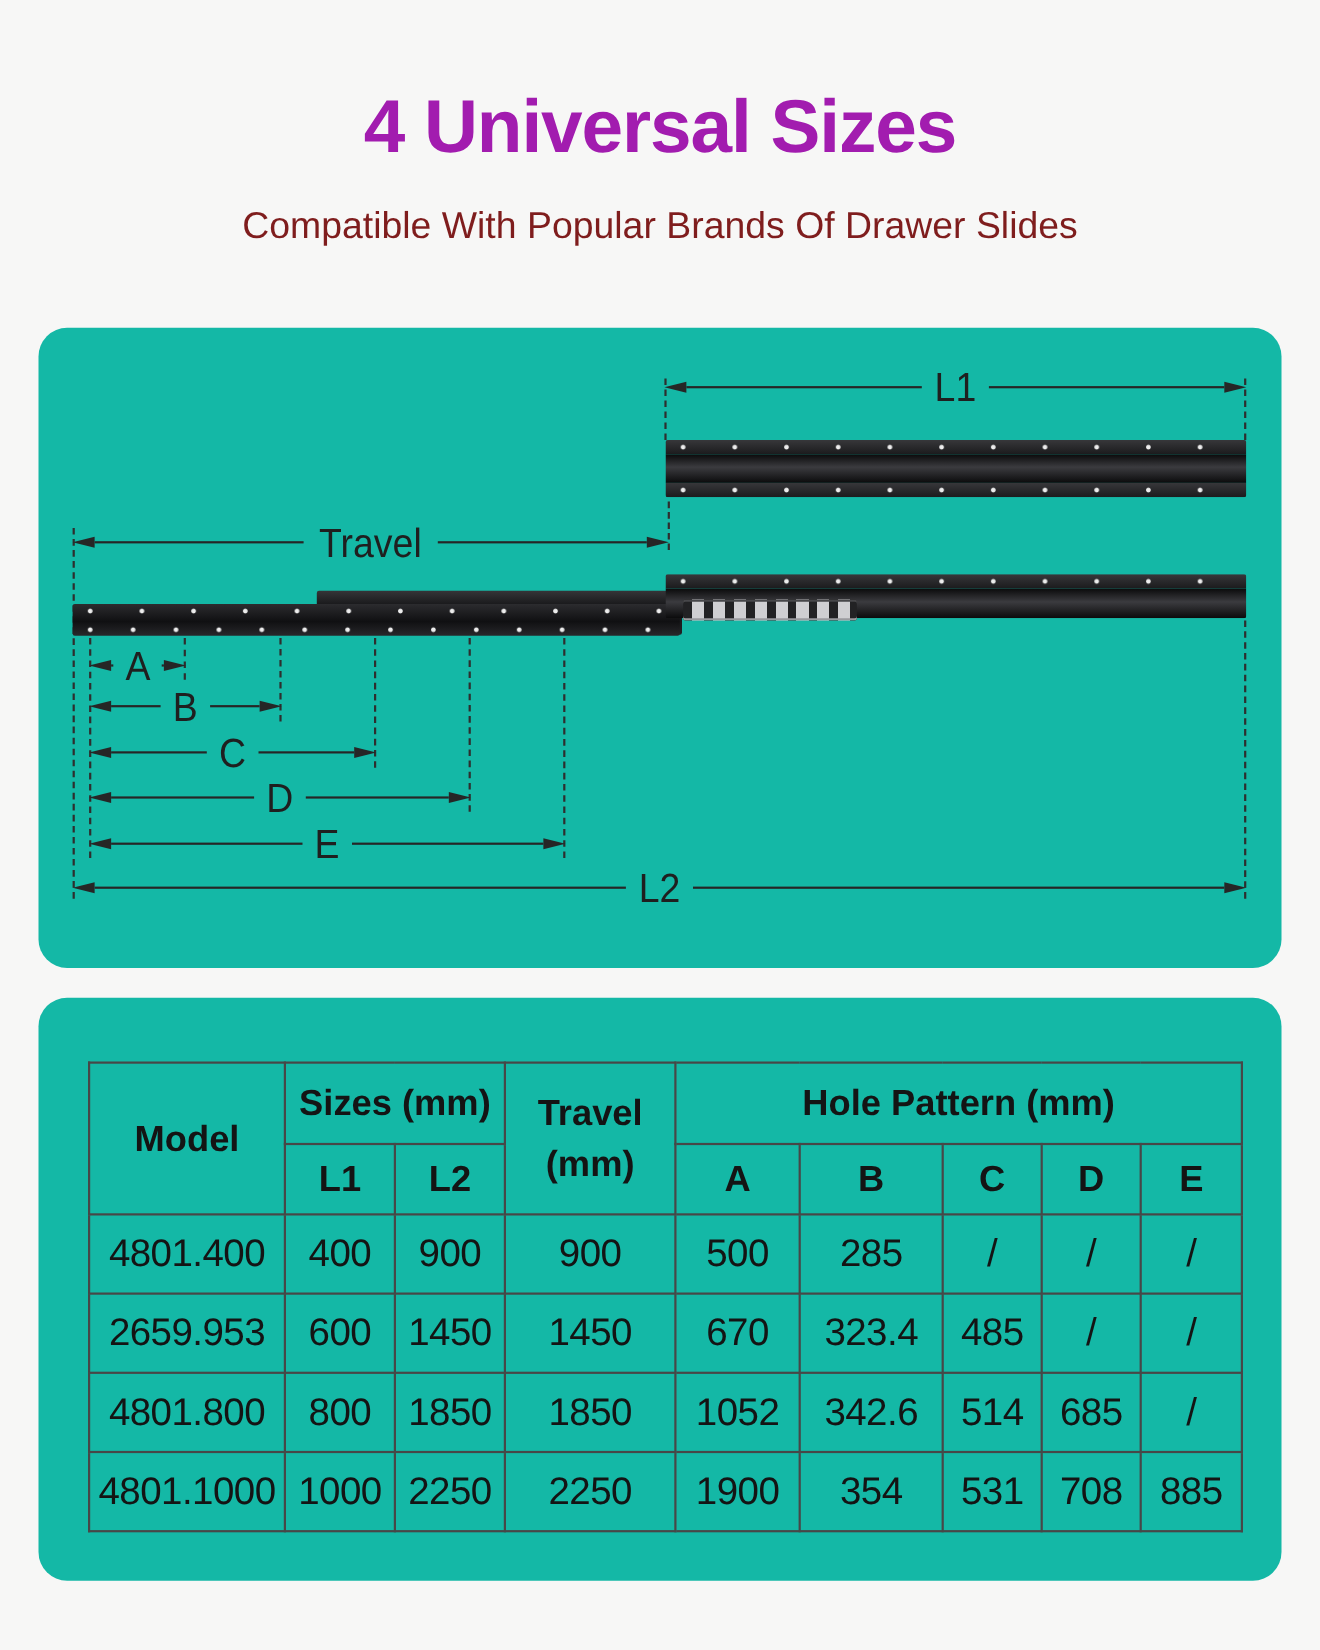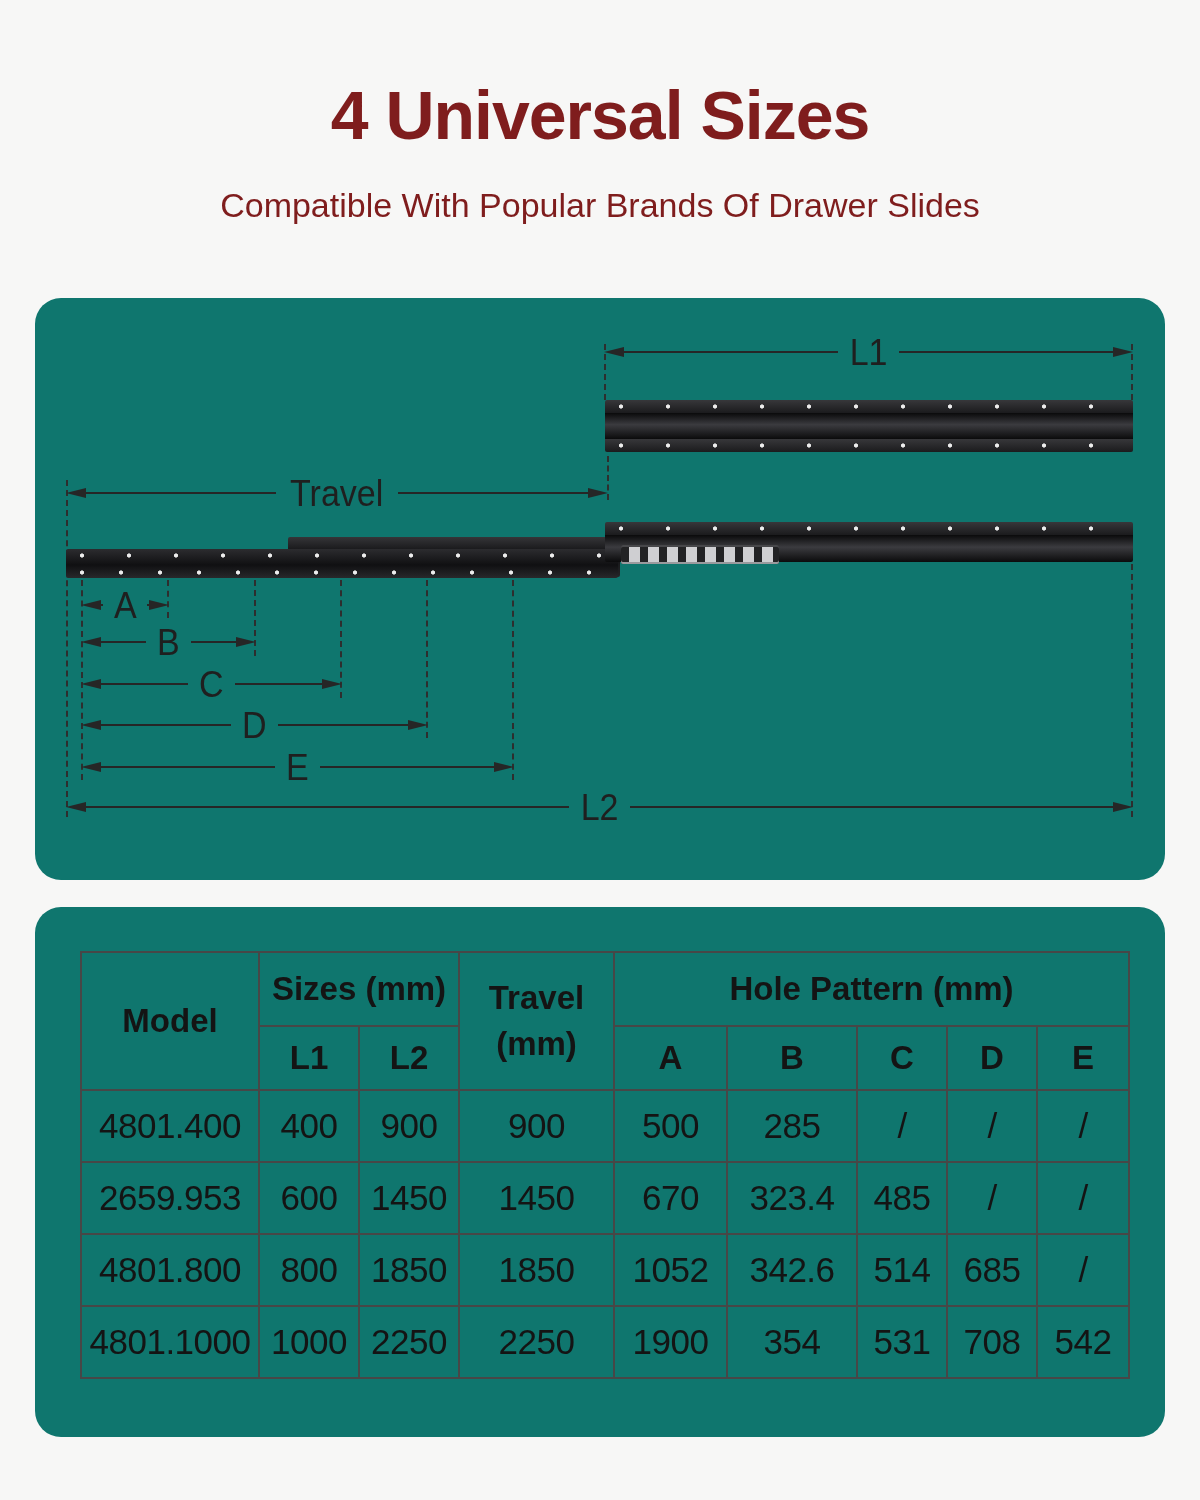--- a/index.html
+++ b/index.html
@@ -8,29 +8,29 @@
     background:#f7f7f6;
     font-family:"Liberation Sans", sans-serif;
     color:#1d1d1f;
   }
   .stage{position:relative;width:1200px;height:1500px;overflow:hidden;}
 
   
   .title{
     position:absolute;top:76px;left:0;width:100%;
     text-align:center;font-size:68px;font-weight:700;letter-spacing:-1px;
-    color:#7f1d1d;
+    color:#a21caf;
   }
   .subtitle{
     position:absolute;top:186px;left:0;width:100%;
     text-align:center;font-size:34px;font-weight:400;color:#7f1d1d;
   }
 
   
-  .panel{position:absolute;left:35px;width:1130px;background:#0f766e;border-radius:26px;}
+  .panel{position:absolute;left:35px;width:1130px;background:#14b8a6;border-radius:26px;}
   .panel.diagram{top:298px;height:582px;}
   .panel.table-panel{top:907px;height:530px;}
 
   
   .vdash{position:absolute;width:0;border-left:2px dashed #2e2e2e;}
   .dim{position:absolute;display:flex;align-items:center;height:44px;}
   .dim .seg{flex:1;height:0;border-top:2px solid #262626;min-width:0;}
   .dim .ah{width:0;height:0;border-top:5px solid transparent;border-bottom:5px solid transparent;flex:none;}
   .dim .ah.l{border-right:20px solid #262626;}
   .dim .ah.r{border-left:20px solid #262626;}
@@ -54,21 +54,21 @@
   .mid-rail{background:linear-gradient(180deg,#353538,#121214 40%,#232326);}
   .cage{
     position:absolute;
     background:repeating-linear-gradient(90deg,#222224 0 8px,#cfcfd2 8px 19px);
     box-shadow:inset 0 2px 0 #47474a, inset 0 -2px 0 #9a9a9e;
     border-radius:2px;
   }
 
   
   table.spec{
-    position:absolute;left:45px;top:44px;
+    position:absolute;left:45px;top:58px;
     border-collapse:collapse;table-layout:fixed;
   }
   table.spec td,table.spec th{
     border:2px solid #474747;text-align:center;vertical-align:middle;
     color:#141414;padding:0;
   }
   table.spec th{font-size:33px;font-weight:700;}
   table.spec td{font-size:35px;font-weight:400;letter-spacing:-.5px;}
   td.model-cell{font-size:34px;}
   tr.hrow1{height:74px;} tr.hrow2{height:64px;} tr.brow{height:72px;}
@@ -254,19 +254,19 @@
       </tr>
       <tr class="brow">
         <td class="model-cell">4801.1000</td>
         <td>1000</td>
         <td>2250</td>
         <td>2250</td>
         <td>1900</td>
         <td>354</td>
         <td>531</td>
         <td>708</td>
-        <td>542</td>
+        <td>885</td>
       </tr>
     </tbody>
       </table>
   </div>
 
 </div>
 
 </body></html>

